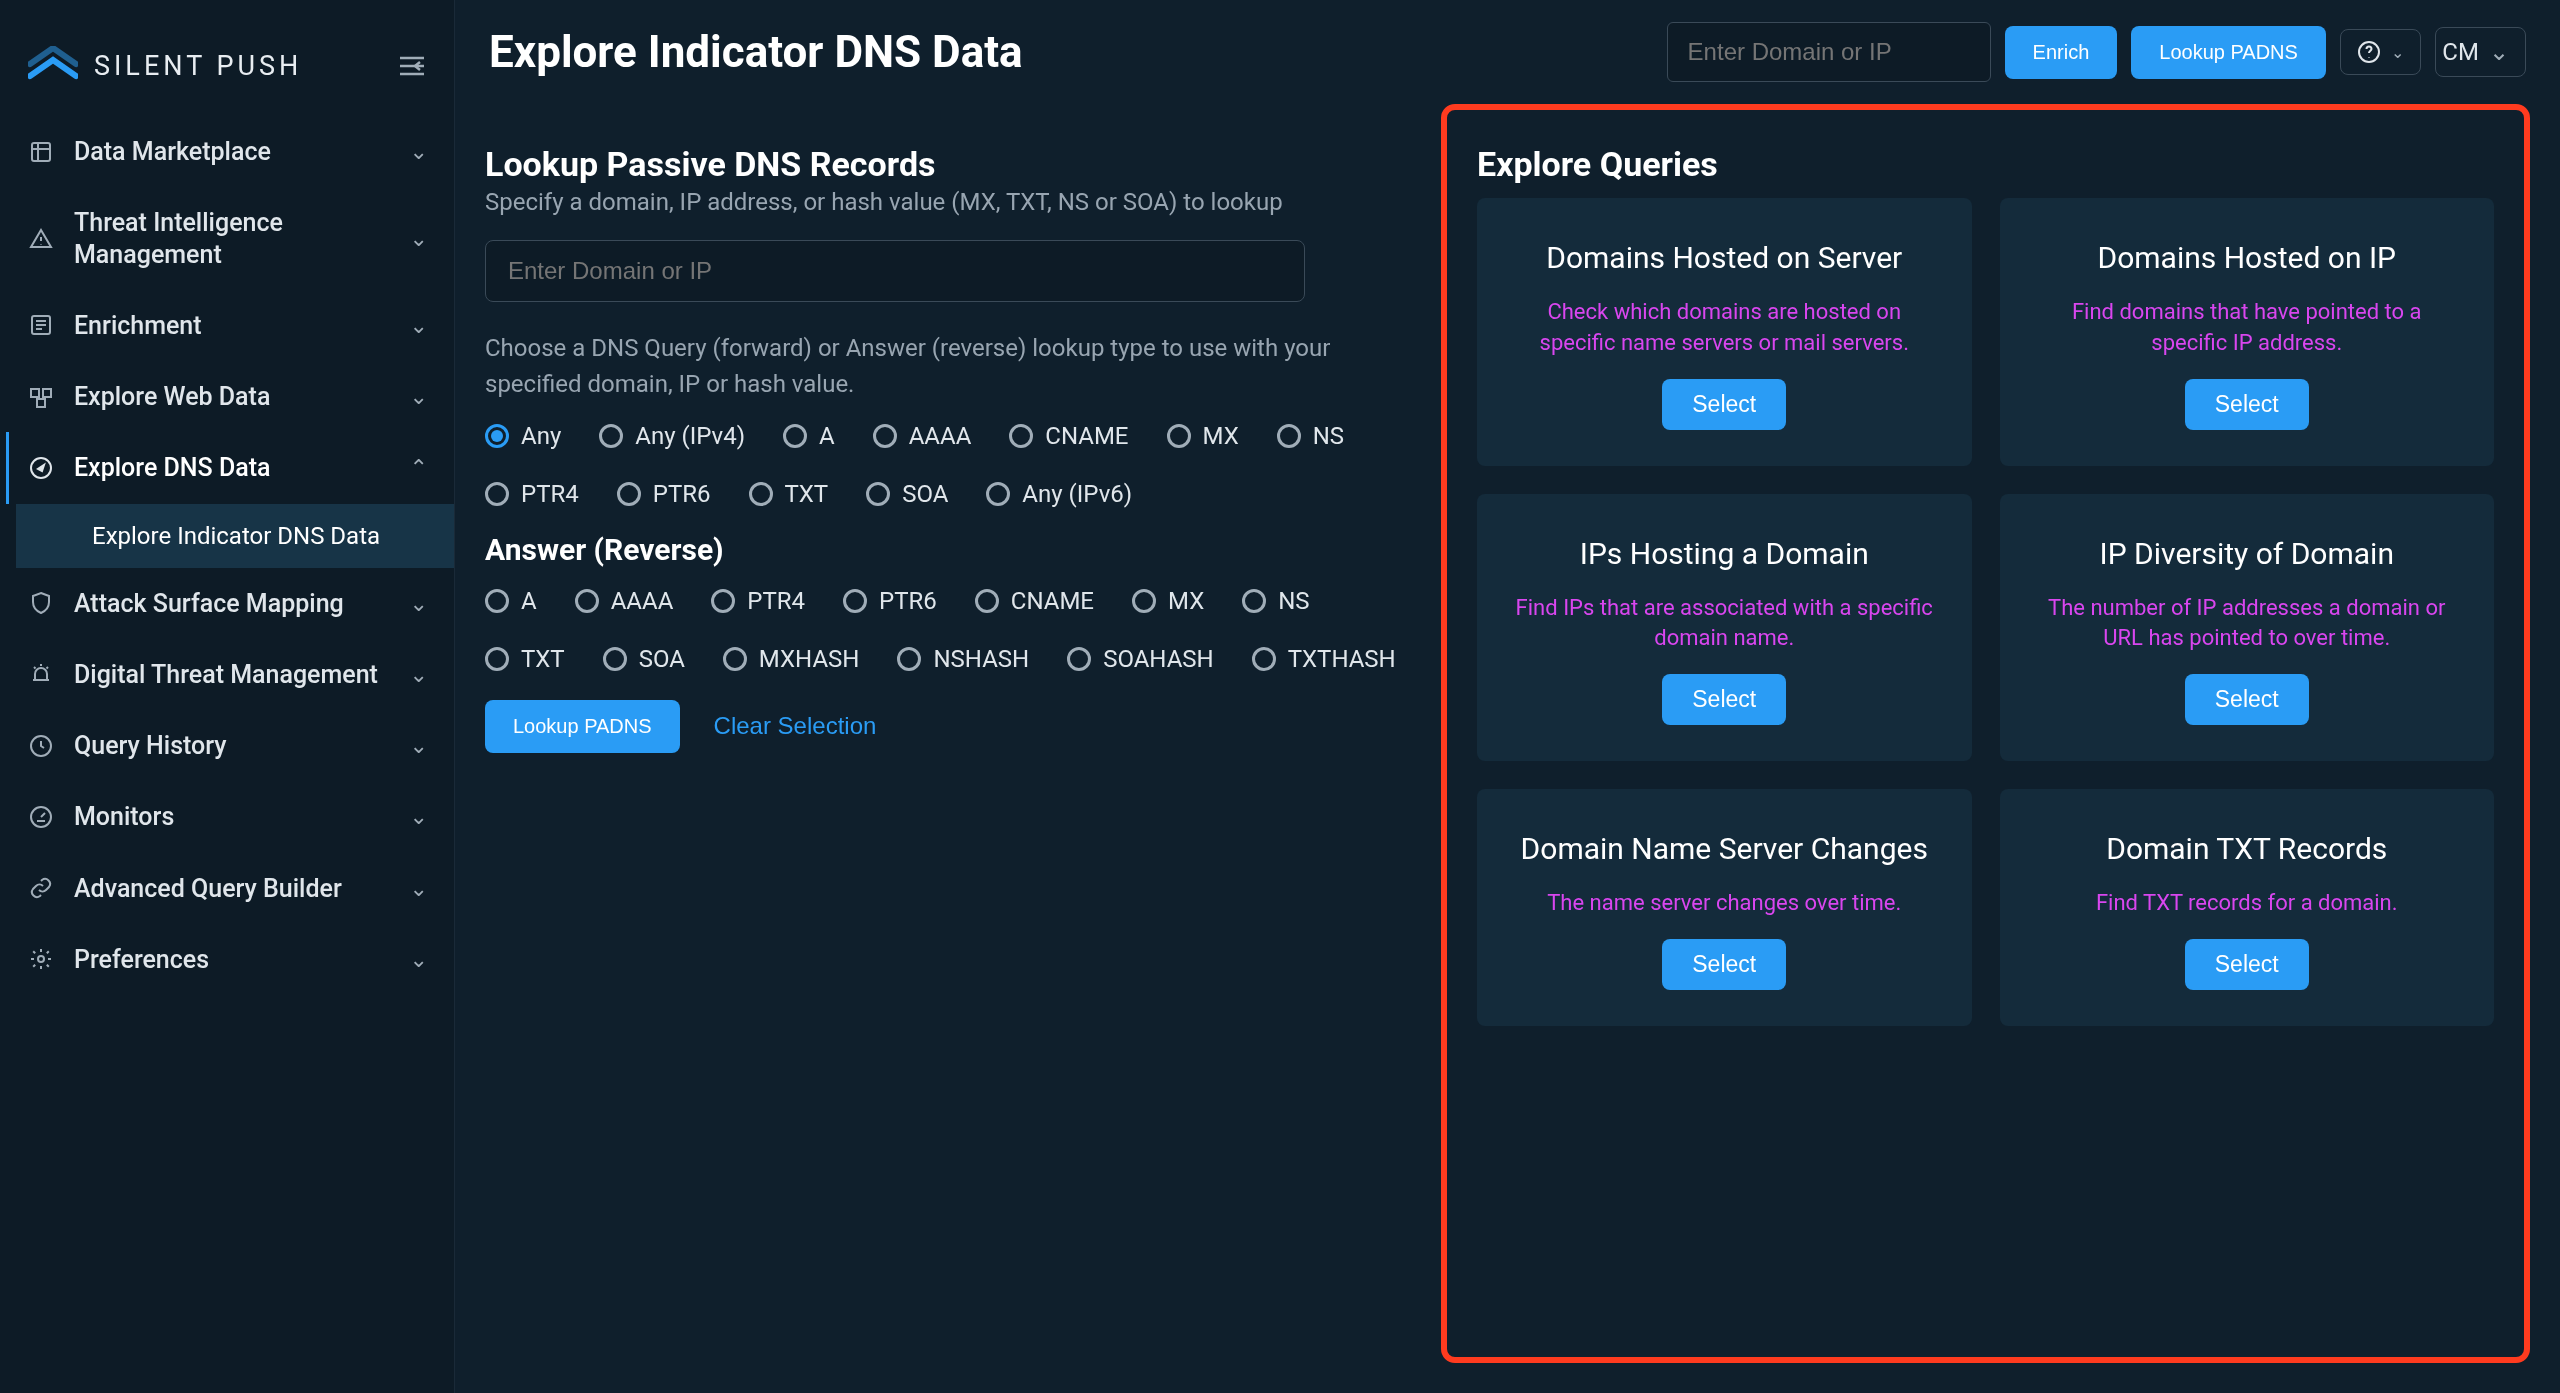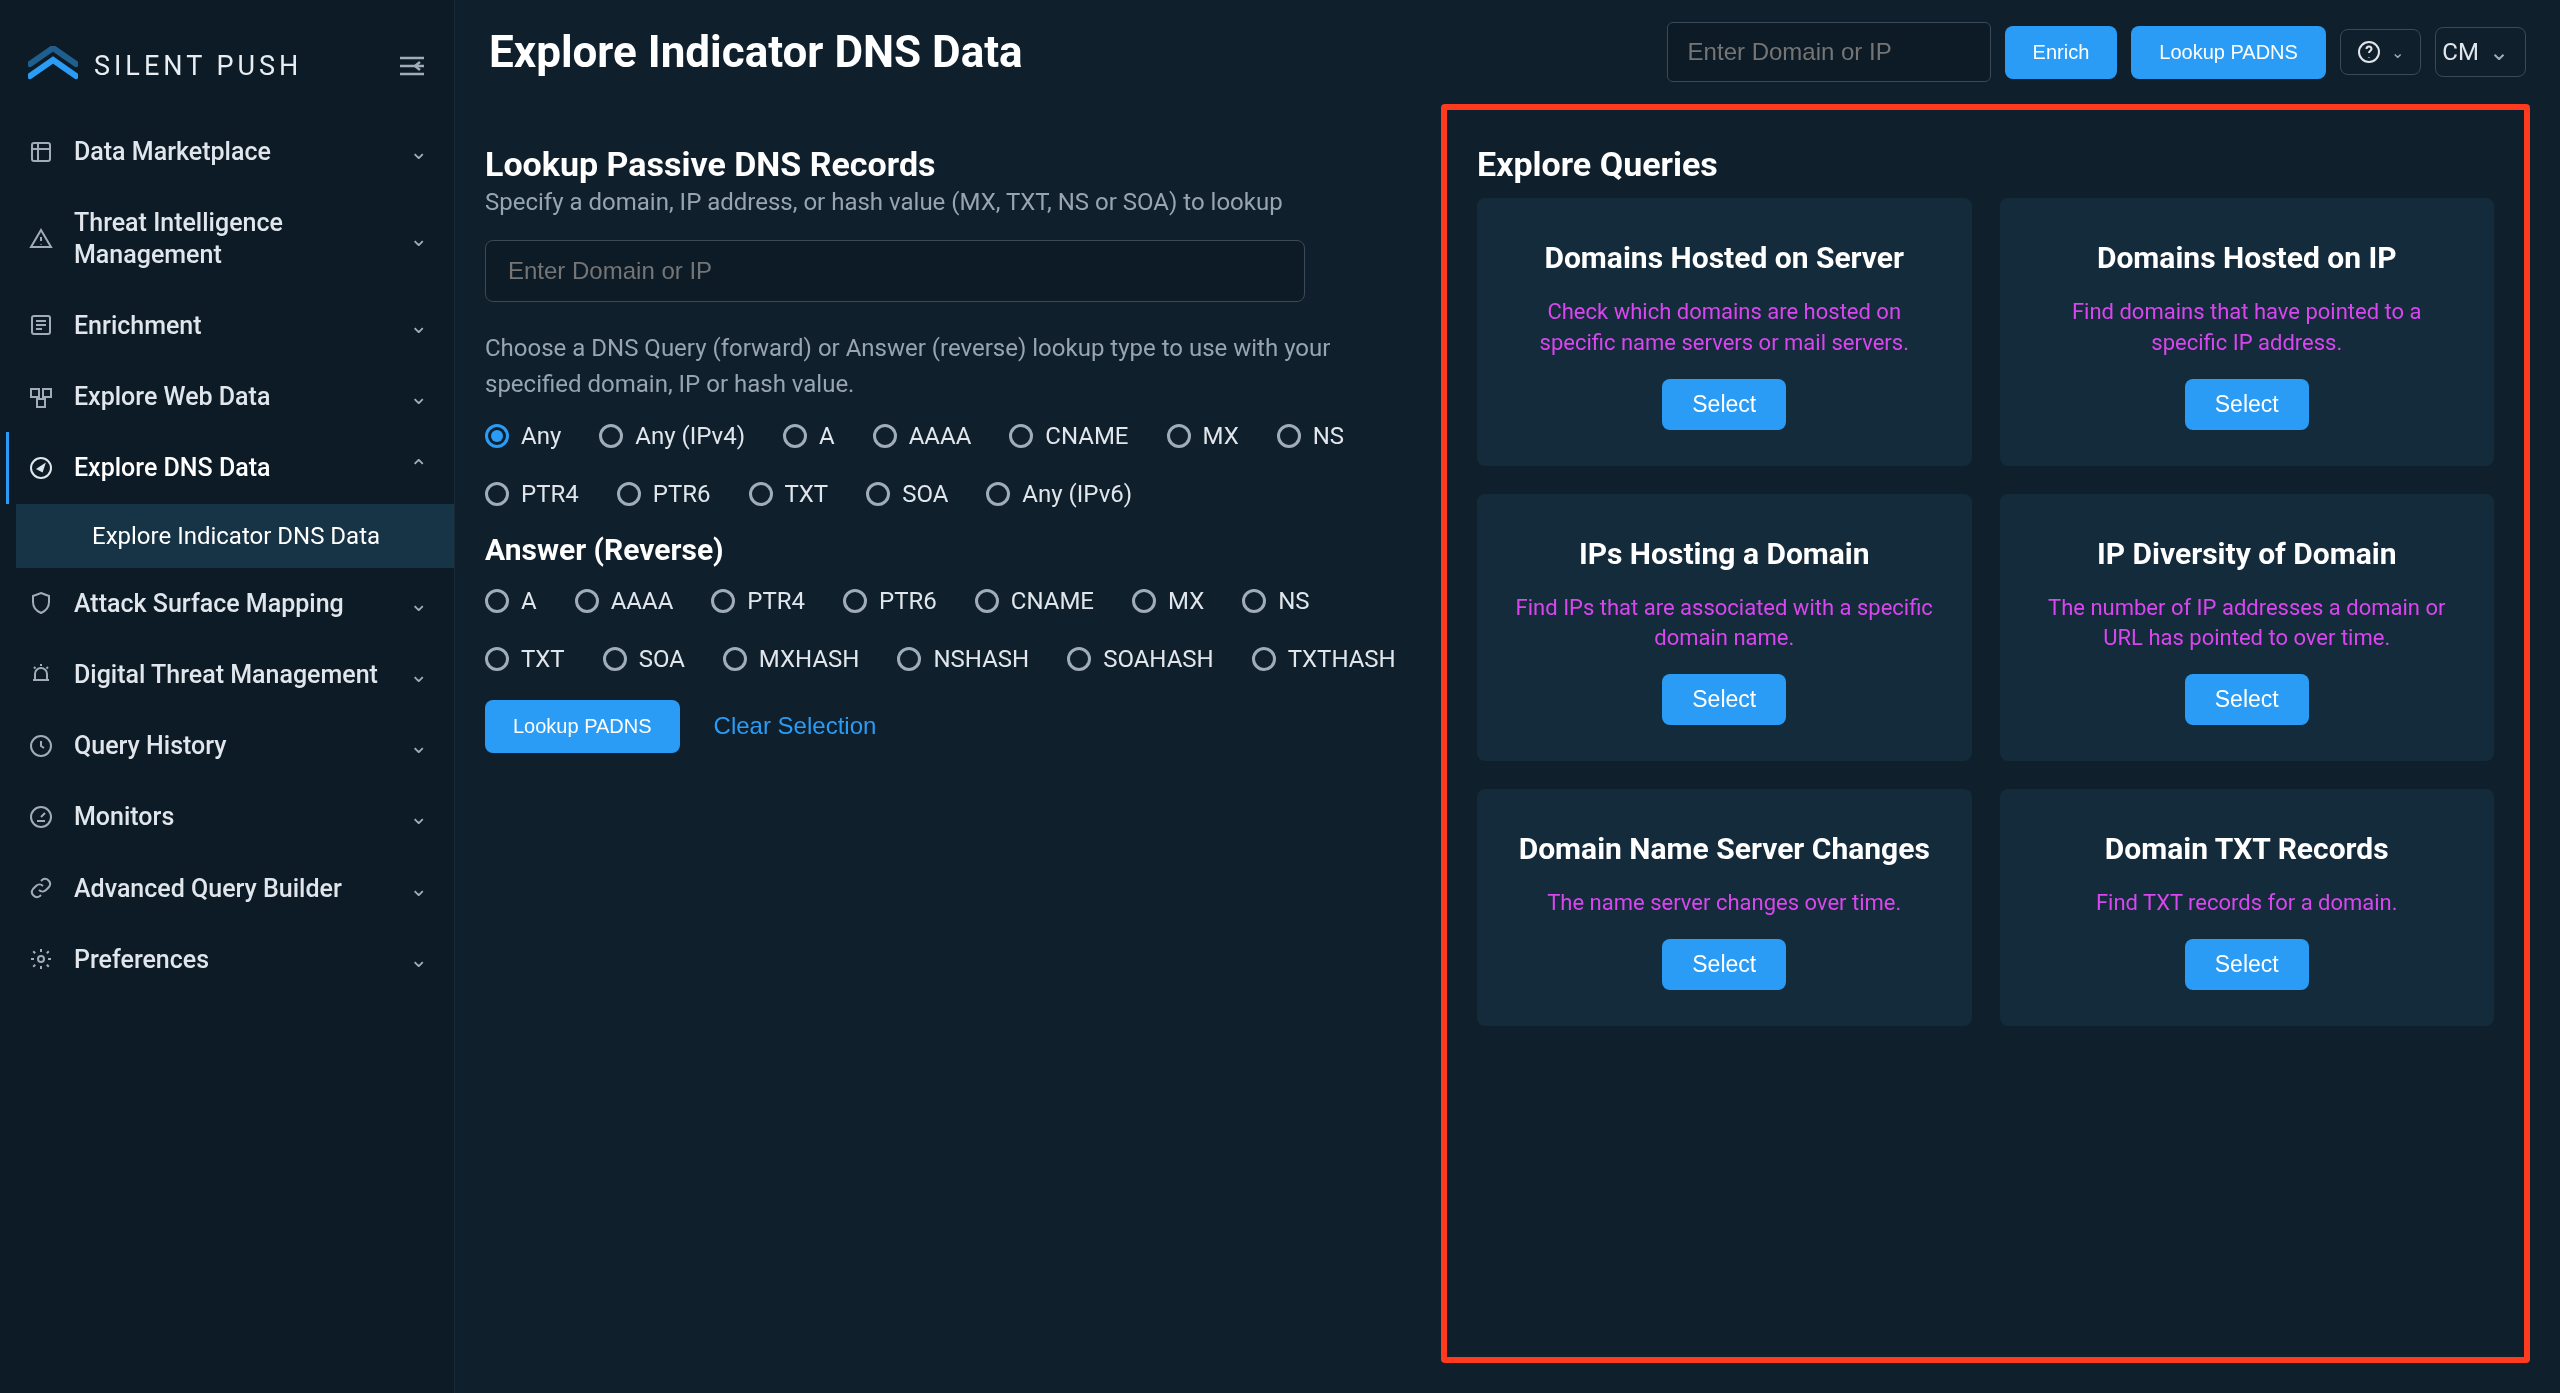--- a/index.html
+++ b/index.html
@@ -205,21 +205,21 @@
 .radio.selected .radio-circle { border-color: #2a9cf5; }
 .radio.selected .radio-circle::after {
   content:""; width:12px; height:12px; background:#2a9cf5; border-radius:50%;
 }
 .actions { display:flex; gap:24px; margin-top: 24px; align-items:center; }
 
 
 .panel-right {
   flex: 1;
   border: 6px solid #ff3b1f;
-  border-radius: 4px;
+  border-radius: 14px;
   padding: 34px 30px 38px 30px;
   background: #0f1f2c;
 }
 .cards {
   display: grid;
   grid-template-columns: 1fr 1fr;
   gap: 28px 28px;
   margin-top: 14px;
 }
 .card {
@@ -227,21 +227,21 @@
   border-radius: 8px;
   padding: 40px 34px 36px 34px;
   display: flex;
   flex-direction: column;
   align-items: center;
   text-align: center;
   gap: 20px;
 }
 .card-title {
   font-size: 30px;
-  font-weight: 700;
+  font-weight: 400;
   color: #fff;
   line-height: 1.3;
 }
 .card-desc {
   font-size: 22px;
   color: #d946ef;
   line-height: 1.4;
 }
 .card .btn { padding: 12px 30px; font-size: 23px; }
 

